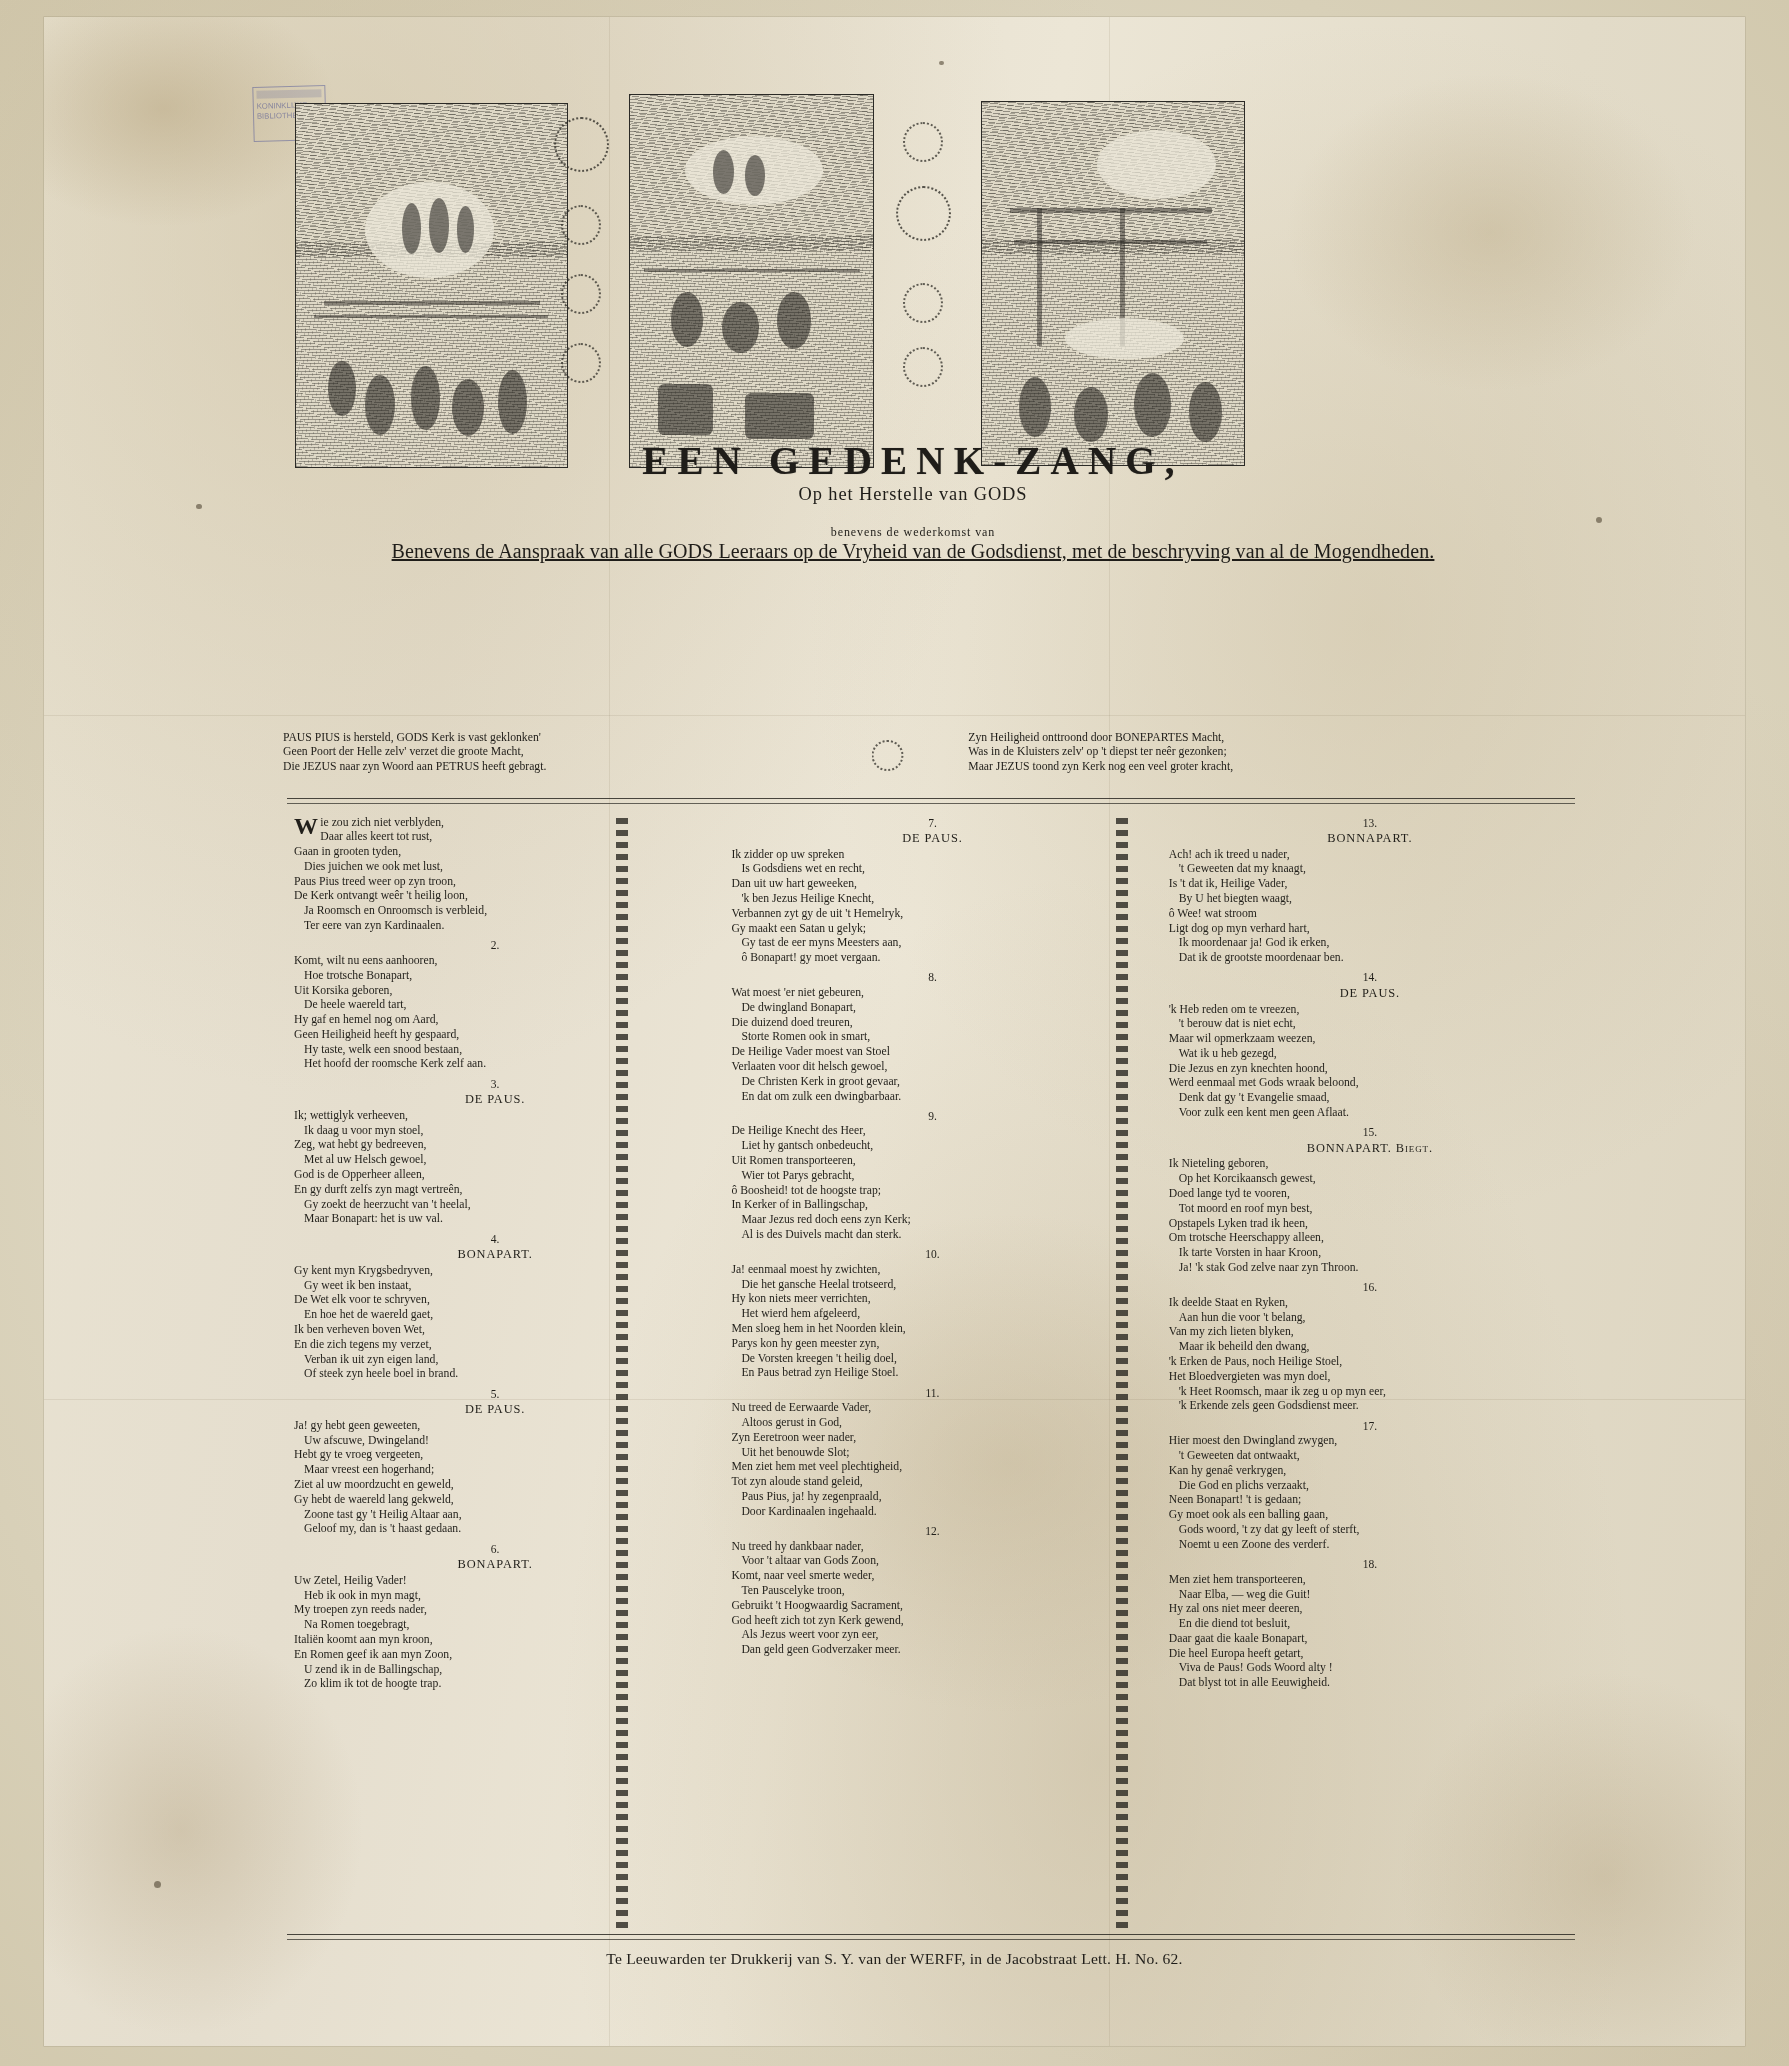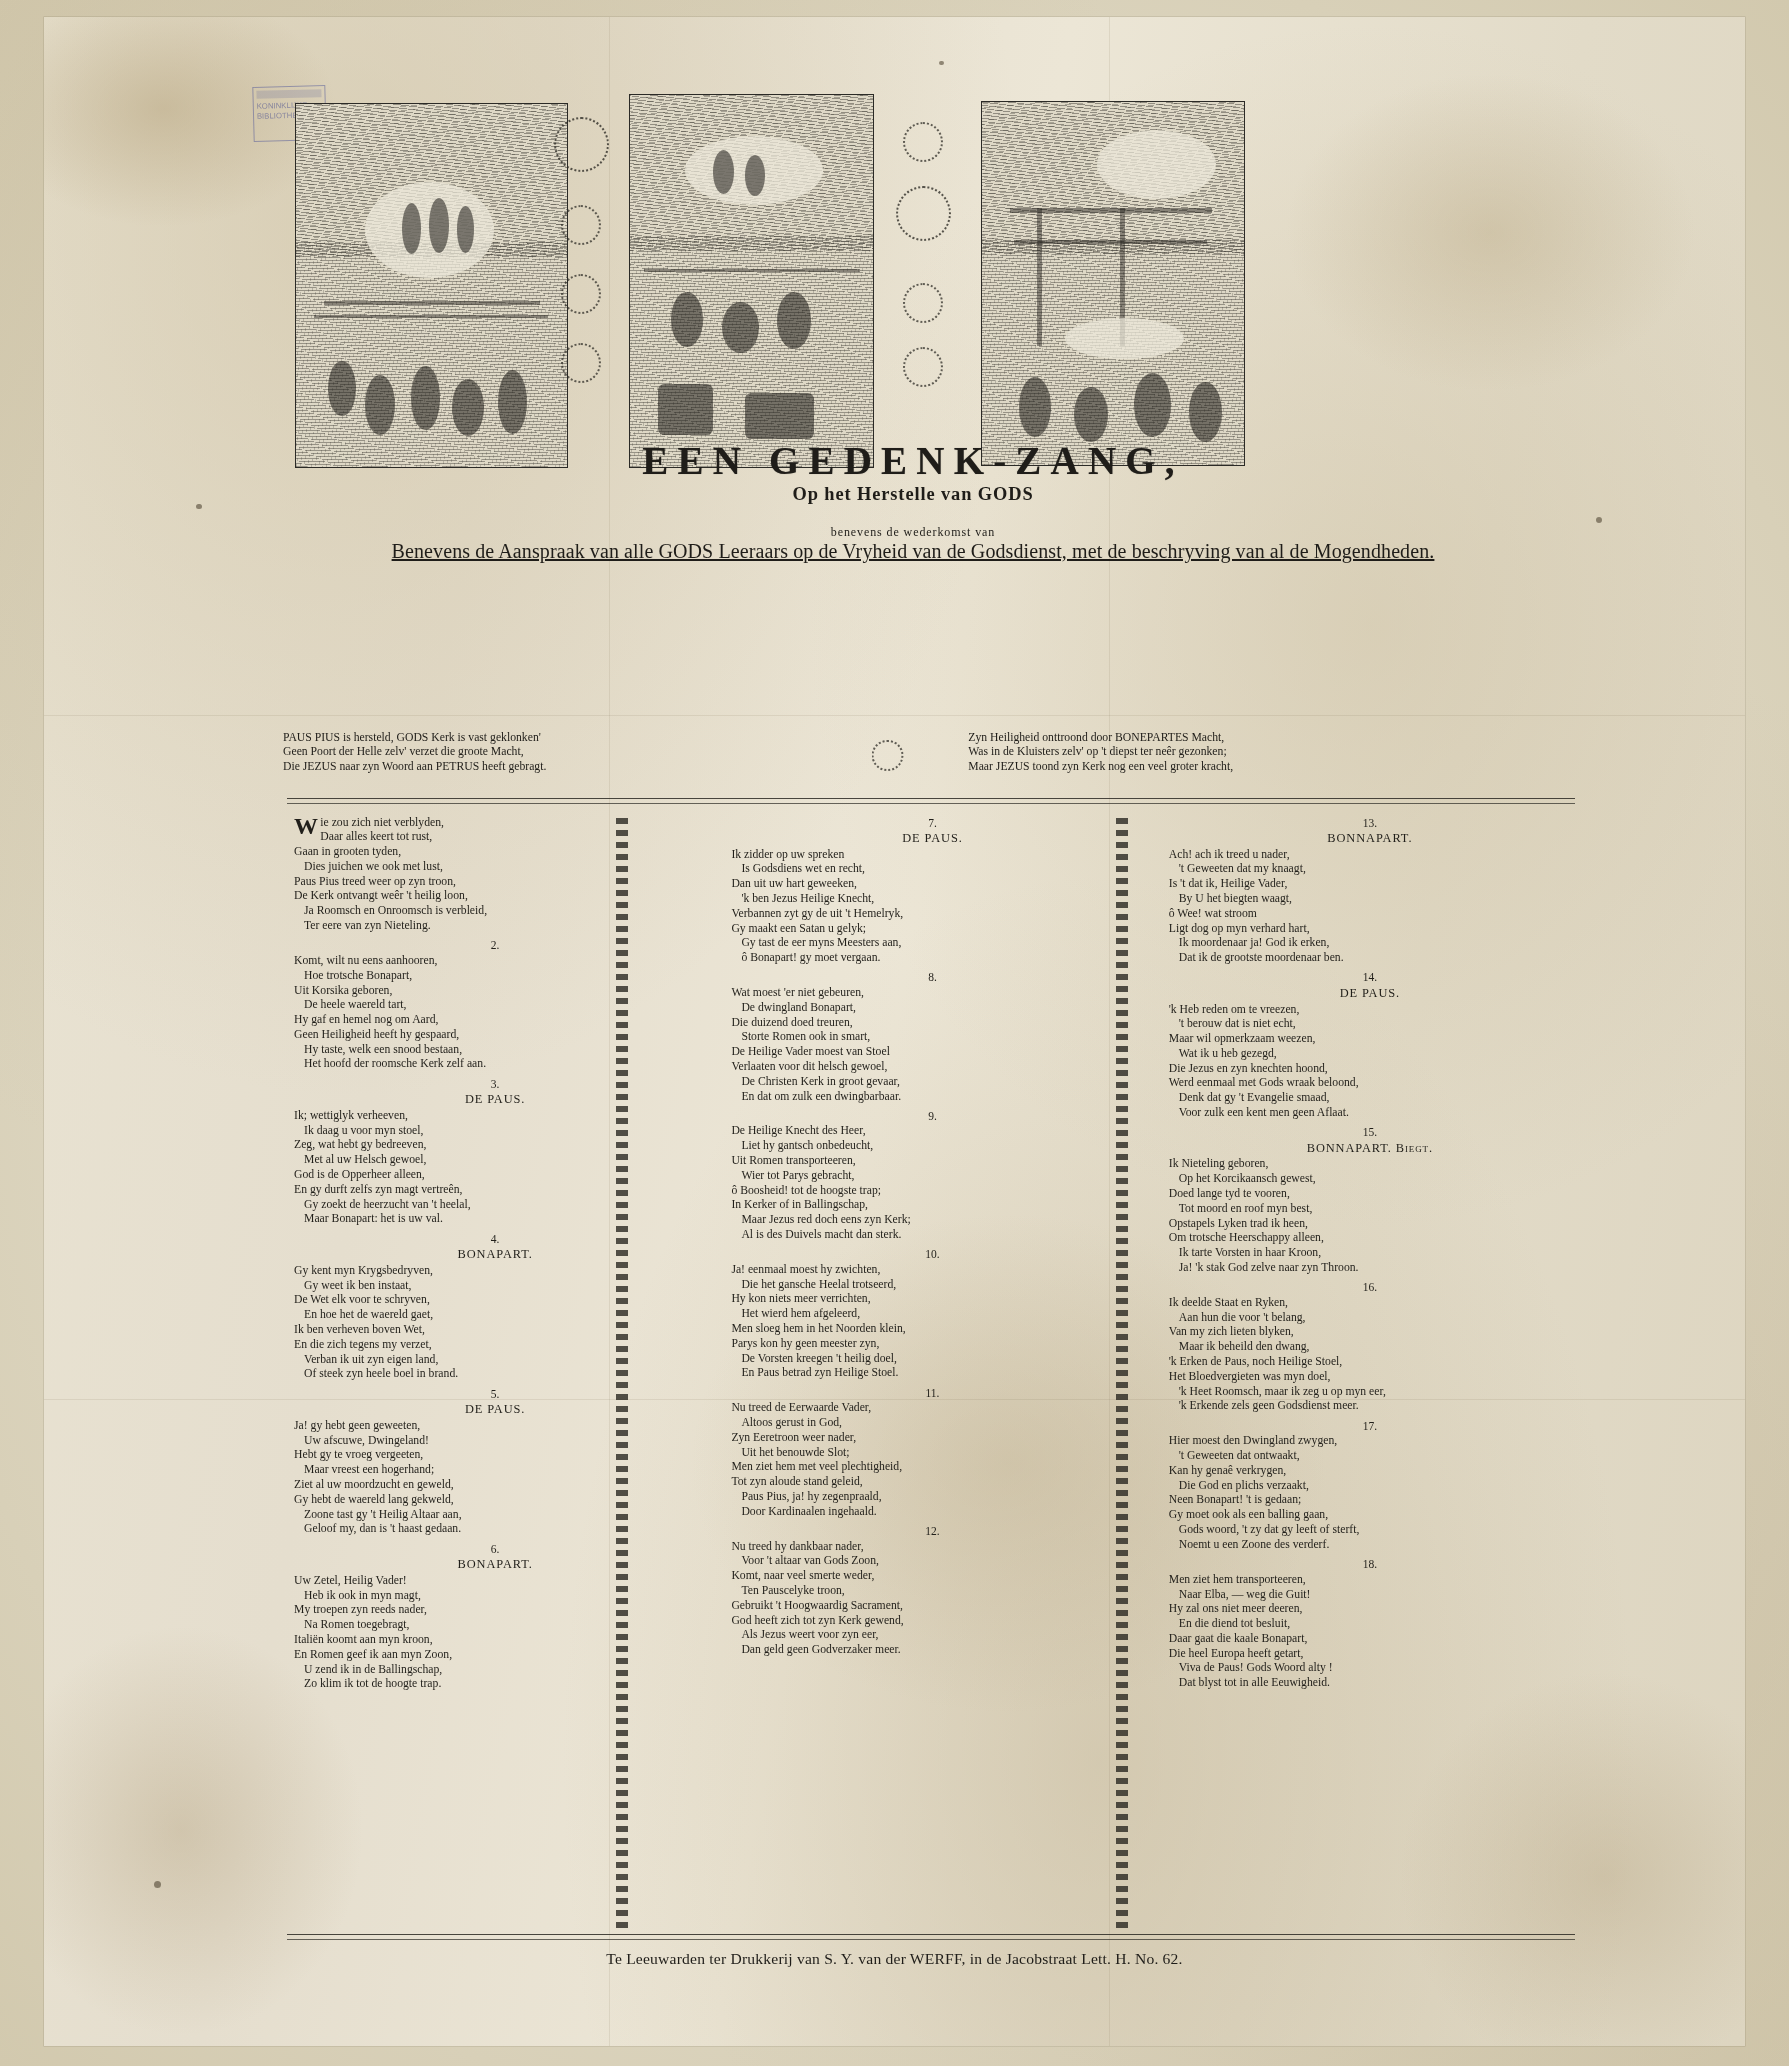--- a/index.html
+++ b/index.html
@@ -115,21 +115,20 @@
     font-size: 39px;
     letter-spacing: 9.2px;
     font-weight: 700;
     line-height: 1.05;
     text-shadow: 0 0 0.9px rgba(0,0,0,0.35);
   }
   .t-sub1 {
     font-size: 18.4px;
     letter-spacing: 0.9px;
     margin-top: 2.8px;
-    font-weight: bold;
   }
   .t-main2 {
     font-size: 44px;
     letter-spacing: 2.8px;
     font-weight: 700;
     line-height: 1.05;
     margin-top: 1.8px;
     text-shadow: 0 0 0.9px rgba(0,0,0,0.35);
   }
   .t-sub2 {
@@ -400,21 +399,21 @@
       <div class="col">
 
         <div class="stanza">
           <div class="ln"><span class="dropcap">W</span><span>ie zou zich niet verblyden,</span></div>
           <div class="ln i1">Daar alles keert tot rust,</div>
           <div class="ln">Gaan in grooten tyden,</div>
           <div class="ln i1">Dies juichen we ook met lust,</div>
           <div class="ln">Paus Pius treed weer op zyn troon,</div>
           <div class="ln">De Kerk ontvangt weêr 't heilig loon,</div>
           <div class="ln i1">Ja Roomsch en Onroomsch is verbleid,</div>
-          <div class="ln i1">Ter eere van zyn Nieteling.</div>
+          <div class="ln i1">Ter eere van zyn Kardinaalen.</div>
         </div>
 
         <div class="stanza">
           <div class="num">2.</div>
           <div class="ln">Komt, wilt nu eens aanhooren,</div>
           <div class="ln i1">Hoe trotsche Bonapart,</div>
           <div class="ln">Uit Korsika geboren,</div>
           <div class="ln i1">De heele waereld tart,</div>
           <div class="ln">Hy gaf en hemel nog om Aard,</div>
           <div class="ln">Geen Heiligheid heeft hy gespaard,</div>

